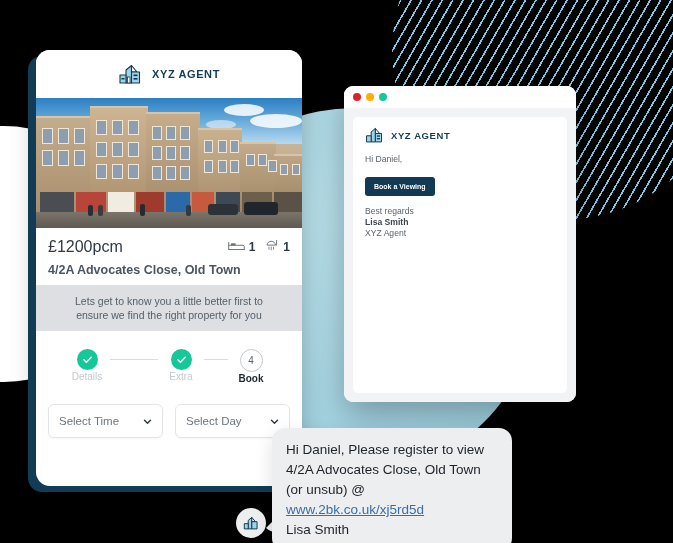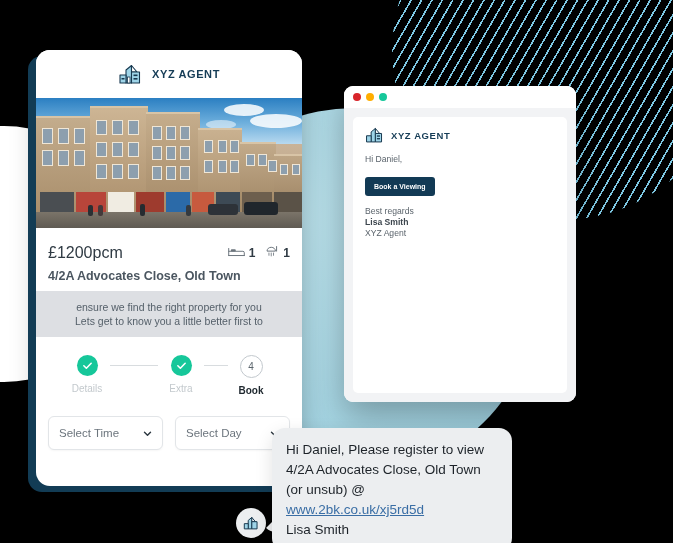--- a/index.html
+++ b/index.html
@@ -109,21 +109,21 @@
     border: .5px solid #efe6d6;
   }
   .pc-photo .street {
     position: absolute; left: 0; right: 0; bottom: 0; height: 16px;
     background: linear-gradient(#7b7469, #5f5a52);
   }
   .pc-photo .shopfront {
     position: absolute; bottom: 14px; height: 22px;
   }
 
-  .pc-info { padding: 16px 12px 8px 12px; }
+  .pc-info { padding: 10px 12px 8px 12px; }
   .pc-row1 {
     display: flex; align-items: center; justify-content: space-between;
   }
   .price { font-size: 16px; color: #2f3a43; }
   .features { display: flex; align-items: center; gap: 10px; }
   .feature { display: flex; align-items: center; gap: 4px; }
   .feature .num { font-size: 12px; font-weight: 700; color: #2f3a43; }
   .addr {
     margin-top: 7px; font-size: 12.5px; font-weight: 700;
     color: #4b5660;
@@ -144,21 +144,21 @@
   .step { width: 46px; text-align: center; }
   .bubble {
     width: 21px; height: 21px; border-radius: 50%;
     margin: 0 auto; display: flex; align-items: center; justify-content: center;
     font-size: 10px; color: #5a646c;
   }
   .bubble.done { background: #16c79a; }
   .bubble.done svg { width: 11px; height: 11px; }
   .bubble.current { border: 1px solid #c2c8cd; background: #fff; }
   .step-label {
-    margin-top: 7px; font-size: 10px; color: #c3c9cd;
+    margin-top: 1px; font-size: 10px; color: #c3c9cd;
   }
   .step-label.active { color: #1e272e; font-weight: 700; }
   .connector {
     flex: 0 0 24px; height: 1px; background: #d8dcdf; margin-top: 10px;
   }
 
   .selects {
     display: flex; gap: 12px; padding: 14px 12px 0 12px;
   }
   .select {
@@ -388,22 +388,22 @@
               </svg>
             </span>
             <span class="num">1</span>
           </div>
         </div>
       </div>
       <div class="addr">4/2A Advocates Close, Old Town</div>
     </div>
 
     <div class="pc-note">
+      <div>Lets get to know you a little better first to</div>
       <div>ensure we find the right property for you</div>
-      <div>Lets get to know you a little better first to</div>
     </div>
 
     <div class="stepper">
       <div class="step">
         <div class="bubble done">
           <svg viewBox="0 0 24 24" fill="none">
               <path d="M4 12.5l5.5 5.5L20 7" stroke="#ffffff" stroke-width="3.4" stroke-linecap="round" stroke-linejoin="round"></path>
             </svg>
         </div>
         <div class="step-label">Details</div>

